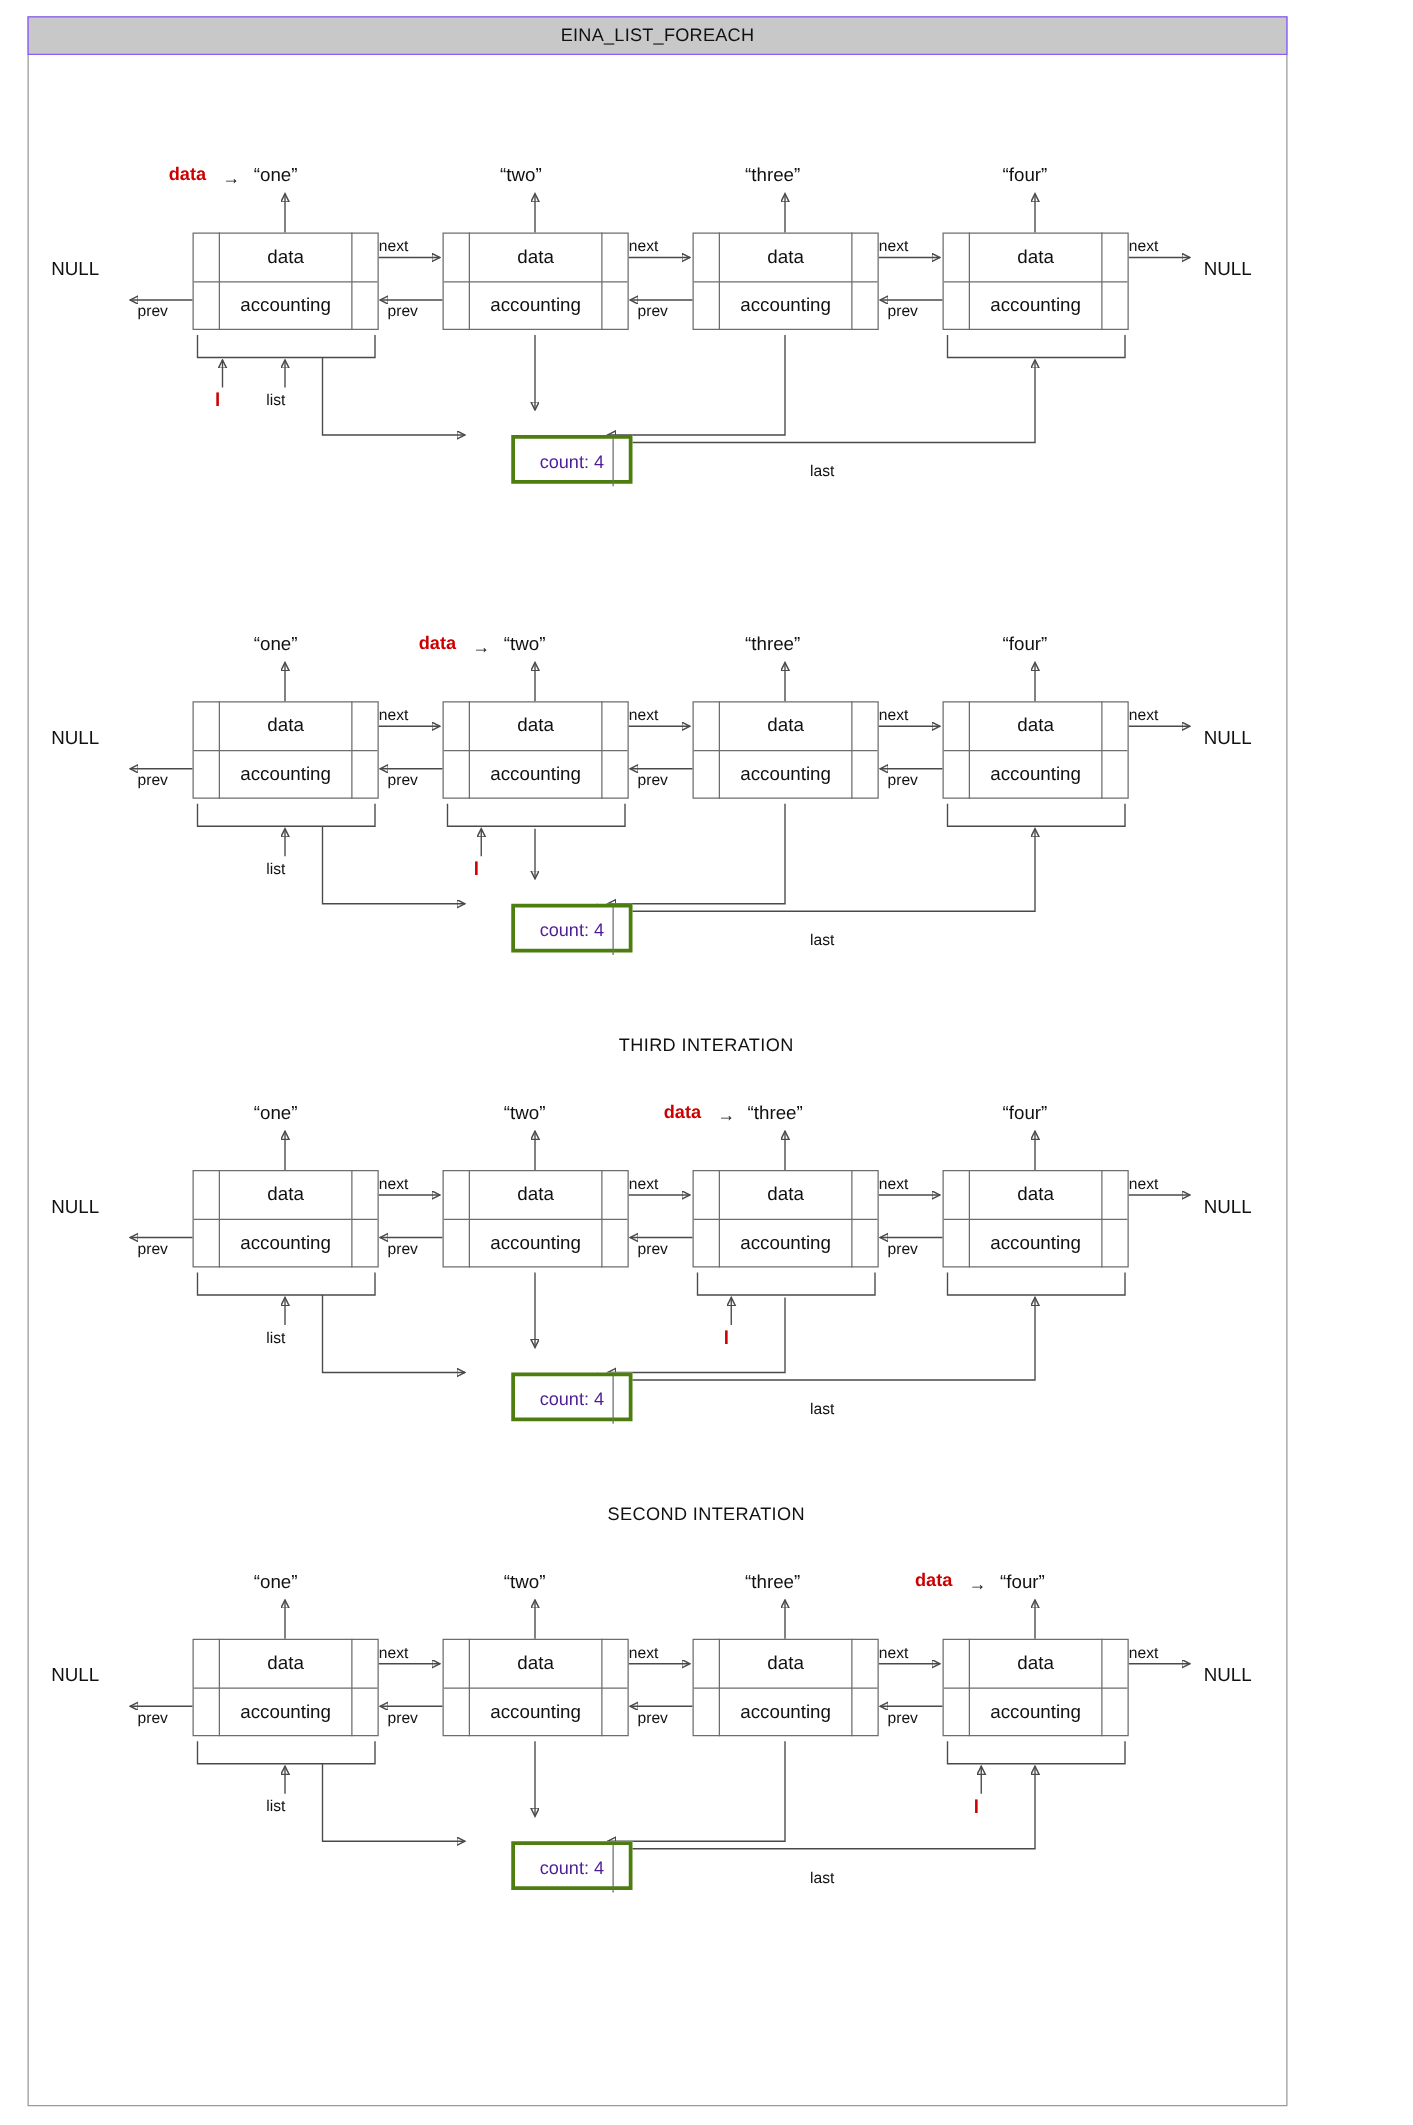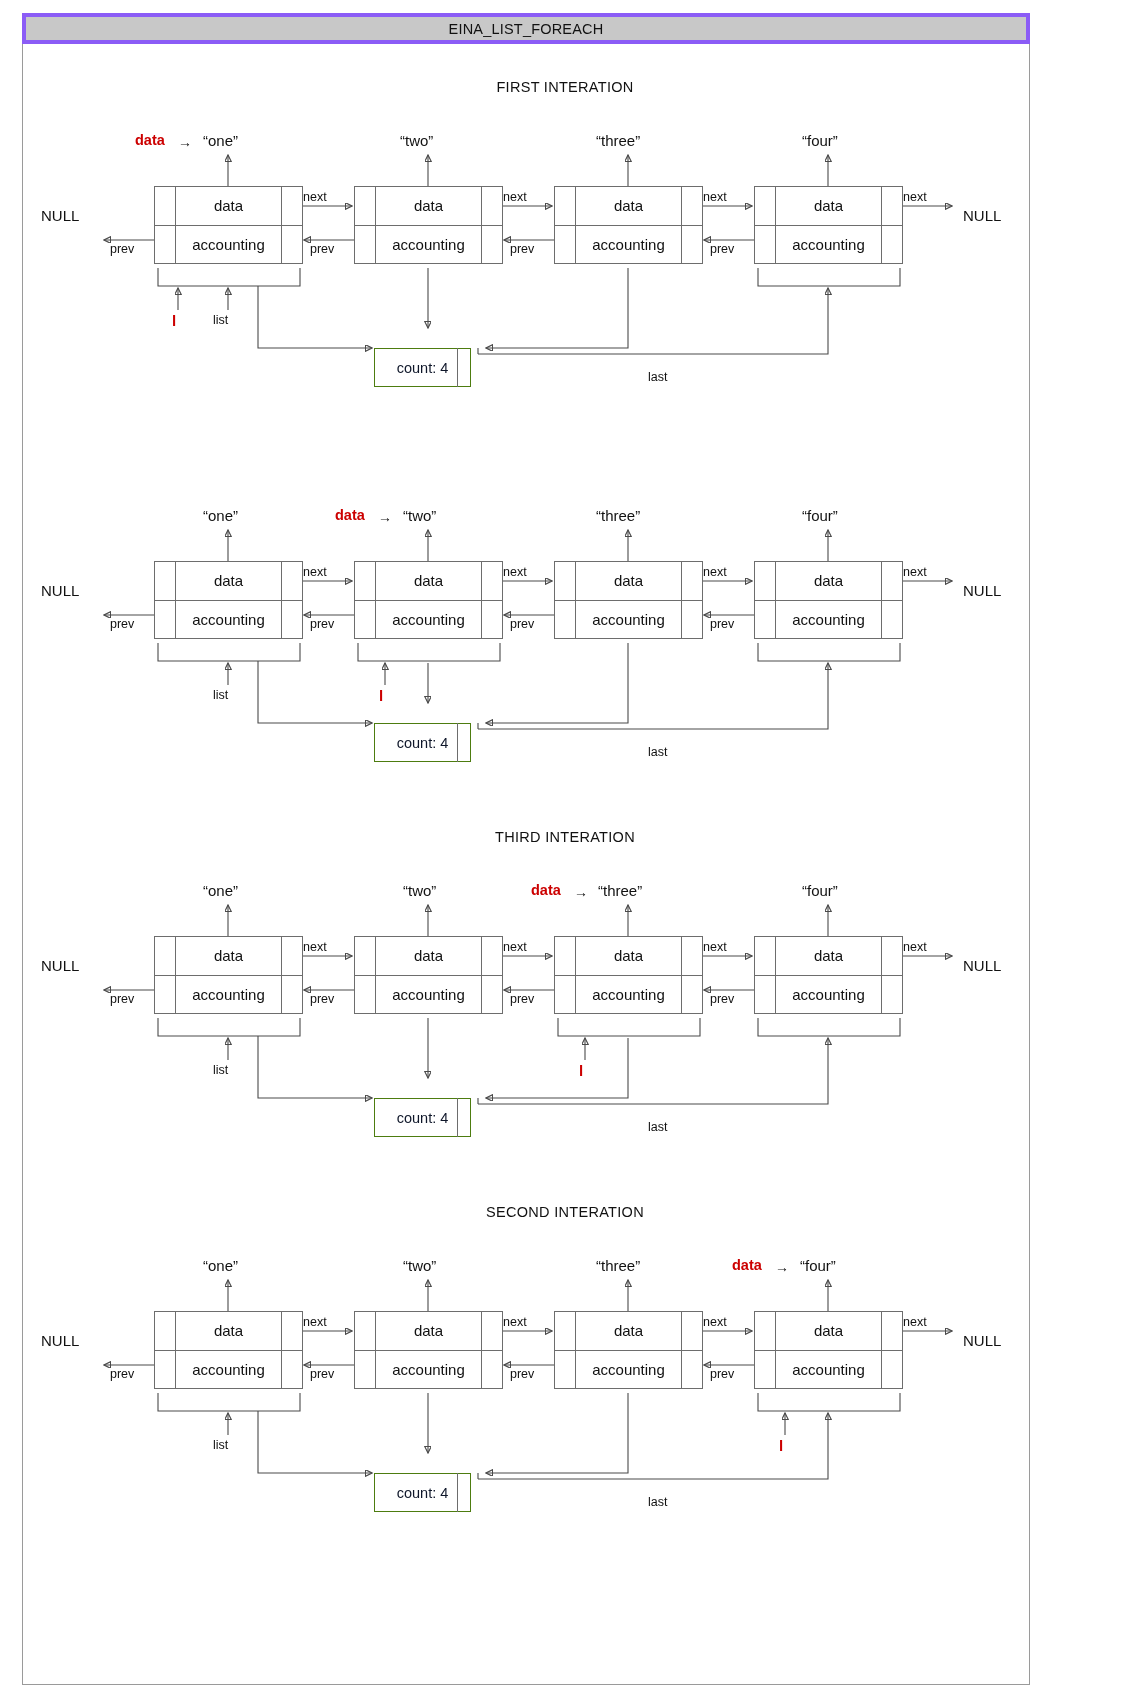--- a/index.html
+++ b/index.html
@@ -31,21 +31,21 @@
     box-sizing: border-box;
     background: #ffffff;
   }
   .title-bar {
     position: absolute;
     left: 22px;
     top: 13px;
     width: 1008px;
     height: 31px;
     background: #c8c8c8;
-    border: 4px solid #8b5cf6;
+    border: 1px solid #8b5cf6;
     box-sizing: border-box;
     display: flex;
     align-items: center;
     justify-content: center;
     font-size: 14.5px;
     letter-spacing: .2px;
     color: #111;
   }
   .section-title {
     position: absolute;
@@ -104,27 +104,28 @@
   }
   .lbl.l-red {
     color: #cc0000;
     font-weight: bold;
     font-size: 15px;
   }
   .count-box {
     position: absolute;
     width: 97px;
     height: 39px;
-    border: 1px solid #4d7c0f;
+    border: 3px solid #4d7c0f;
     box-sizing: border-box;
     background: #fff;
     text-align: center;
     line-height: 38px;
     font-size: 14.5px;
-    color: #0f172a;
+    color: #4c1d95;
+    margin-left: 35px;
   }
   .count-box .tick {
     position: absolute;
     top: -1px;
     right: 12px;
     width: 0;
     height: 39px;
     border-left: 1px solid #6d6d6d;
   }
   svg.wires {
@@ -144,21 +145,20 @@
 <body>
 
 <div id="page">
 
   <div class="outer-frame"></div>
   <div class="title-bar">
     <span>EINA_LIST_FOREACH</span>
   </div>
 
   <div class="block" style="top:70px;height:330px;">
-    <div class="section-title" style="top:9px;">FIRST INTERATION</div>
 
     <svg class="wires" height="330">
       <defs>
         <marker id="ah" markerWidth="7" markerHeight="7" refX="6" refY="3" orient="auto">
           <path d="M0,0 L6,3 L0,6 z" fill="#4a4a4a" stroke="none"></path>
         </marker>
       </defs>
 
       <line x1="228" y1="120" x2="228" y2="85" marker-end="url(#ah)"></line>
       <line x1="428" y1="120" x2="428" y2="85" marker-end="url(#ah)"></line>

